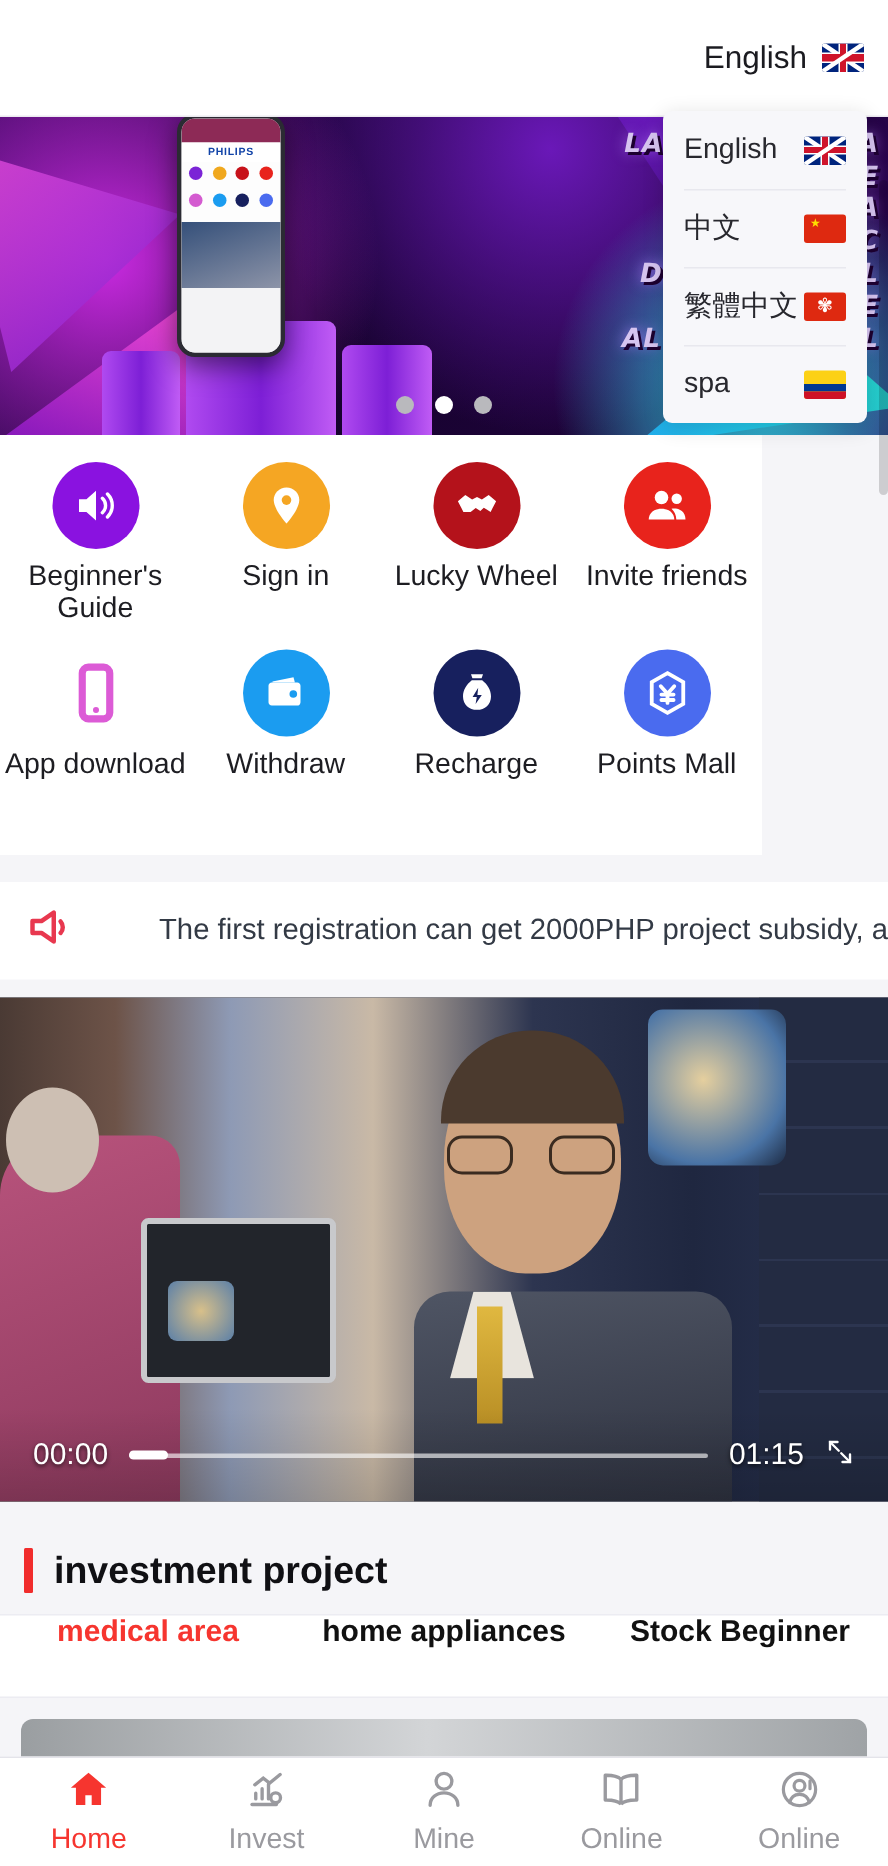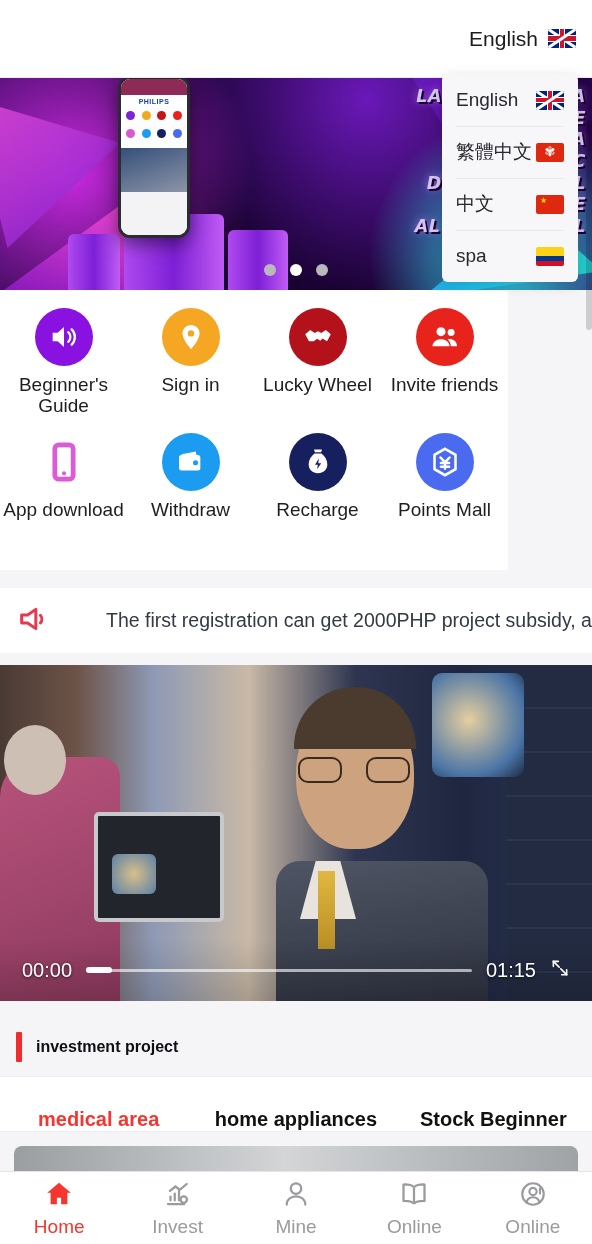--- a/index.html
+++ b/index.html
@@ -195,24 +195,24 @@
           border-radius:2px; cursor:pointer; }
   .vbar .knob { position:absolute; left:0; top:-1.5px; width: 26px; height: 6px;
     border-radius: 3px; background:#fff; }
 
   
   .invest-head {
     position:absolute; top: 1018px; left:0; width:592px; height: 58px;
     display:flex; align-items:center; padding-left: 16px; gap: 14px;
   }
   .invest-head .mark { width: 6px; height: 30px; background:#f12c2c; border-radius:1px; }
-  .invest-head .title { font-size: 16px; font-weight: bold; color:#101014; }
+  .invest-head .title { font-size: 25px; font-weight: bold; color:#101014; }
   .tabs {
     position:absolute; top: 1076px; left:0; width:592px; height: 56px;
-    background:#fff; display:flex; align-items:flex-end;
+    background:#fff; display:flex; align-items:flex-start;
     border-top: 1px solid #ececf2; border-bottom: 1px solid #ececf2;
   }
   .tab { flex:1; text-align:center; font-size: 20px; font-weight: bold;
          color:#111; cursor:pointer; }
   .tab.on { color:#f6352f; }
   .card-skel {
     position:absolute; top: 1146px; left: 14px; width: 564px; height: 46px;
     border-radius: 8px 8px 0 0;
     background: linear-gradient(90deg,#9a9ea1,#d3d5d7 48%,#9fa3a6);
   }
@@ -492,26 +492,26 @@
     <div class="lang-item">
       <span class="label">English</span>
       <span class="flag flag-uk">
           <b class="h"></b>
           <b class="v"></b>
           <i class="h"></i>
           <i class="v"></i>
         </span>
     </div>
     <div class="lang-item">
+      <span class="label">中文</span>
+      <span class="flag flag-cn"></span>
+    </div>
+    <div class="lang-item">
       <span class="label">繁體中文</span>
       <span class="flag flag-hk"></span>
-    </div>
-    <div class="lang-item">
-      <span class="label">中文</span>
-      <span class="flag flag-cn"></span>
     </div>
     <div class="lang-item">
       <span class="label">spa</span>
       <span class="flag flag-co">
           <i class="b"></i>
           <i class="r"></i>
         </span>
     </div>
   </div>
 

